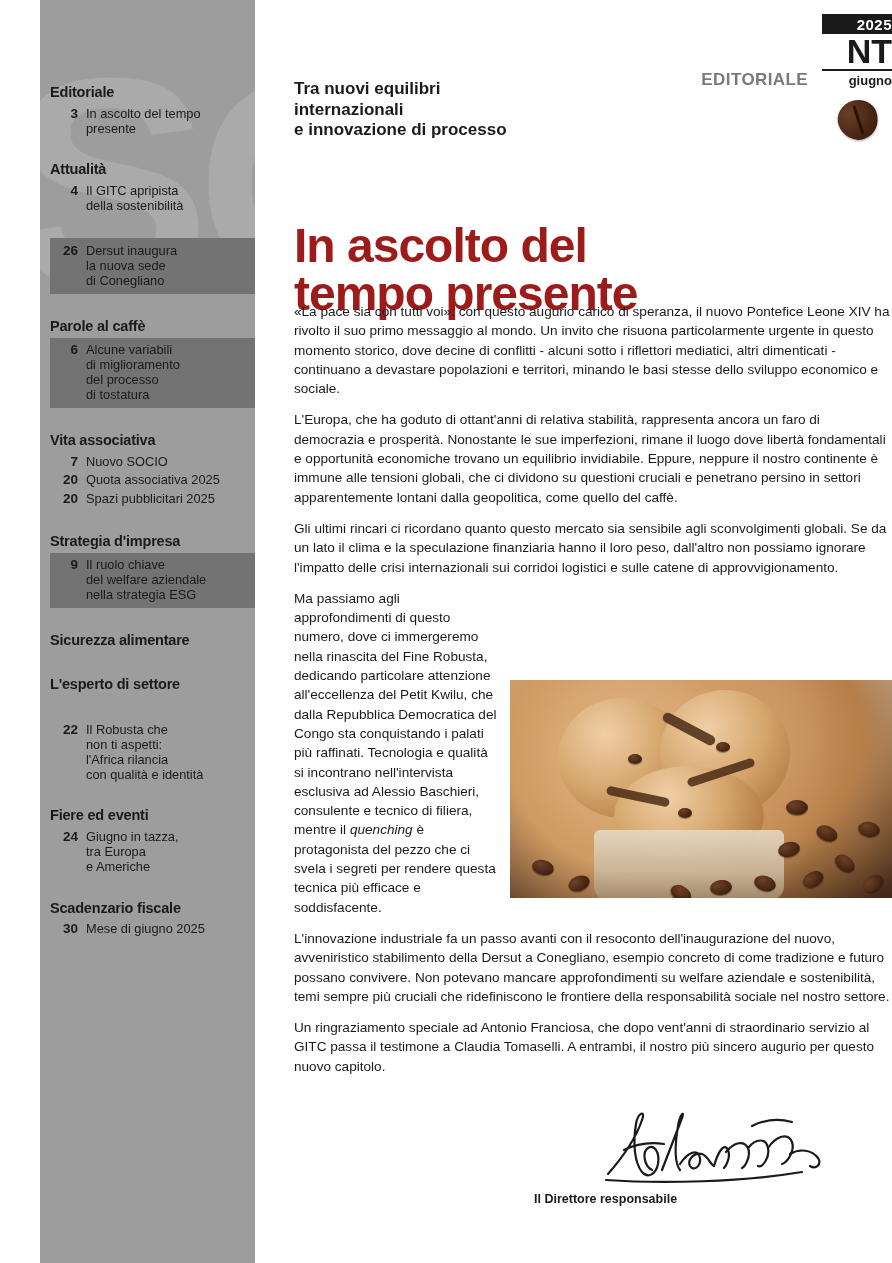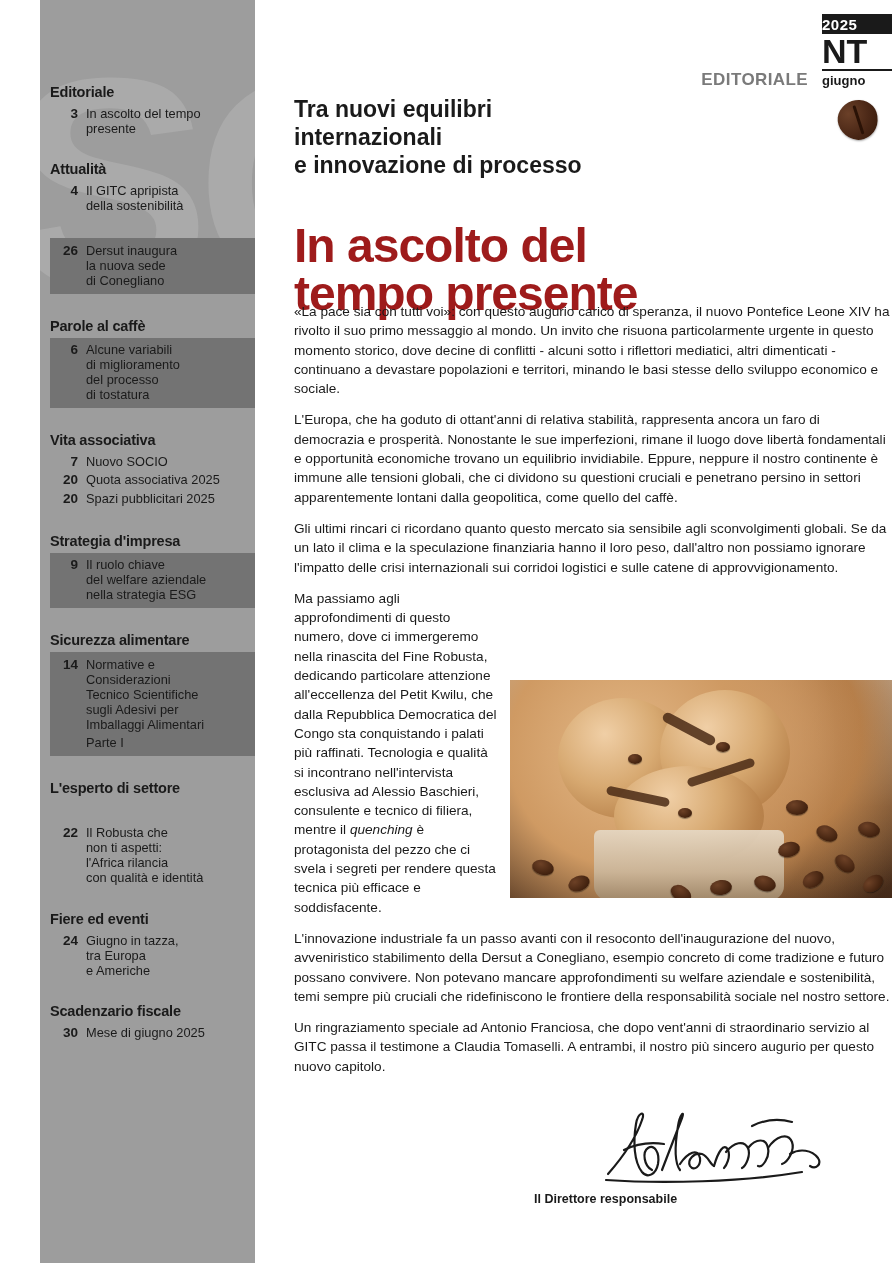--- a/index.html
+++ b/index.html
@@ -112,21 +112,21 @@
     margin-right: 14px;
   }
   .logo-box {
     position: relative;
     width: 70px;
   }
   .logo-card {
     width: 70px;
     background: #ffffff;
     border: 0;
-    text-align: left;
+    text-align: right;
   }
   .logo-year {
     background: #1a1a1a;
     color: #ffffff;
     font-size: 15px;
     font-weight: bold;
     padding: 2px 0 1px 0;
     letter-spacing: 0.5px;
   }
   .logo-nt {
@@ -163,23 +163,23 @@
     height: 30px;
     margin-left: -1.5px;
     border-radius: 2px;
     background: #2a1206;
   }
 
   
   .subtitle {
     position: absolute;
     left: 0;
-    top: 95px;
+    top: 79px;
     width: 430px;
-    font-size: 23px;
+    font-size: 17px;
     font-weight: bold;
     line-height: 1.22;
     color: #1a1a1a;
   }
   .headline {
     position: absolute;
     left: 0;
     top: 178px;
     width: 520px;
     font-size: 48px;
@@ -330,30 +330,20 @@
         <div class="toc-entries shaded">
           <div class="toc-entry">
             <div class="toc-page">9</div>
             <div class="toc-title">Il ruolo chiave<br>del welfare aziendale<br>nella strategia ESG</div>
           </div>
         </div>
       </div>
       <div class="toc-spacer"></div>
       <div class="toc-section">
         <div class="toc-heading">Sicurezza alimentare</div>
-        <div class="toc-entries shaded">
-          <div class="toc-entry">
-            <div class="toc-page">14</div>
-            <div class="toc-title">Normative e<br>Considerazioni<br>Tecnico Scientifiche<br>sugli Adesivi per<br>Imballaggi Alimentari</div>
-          </div>
-          <div class="toc-entry">
-            <div class="toc-page"></div>
-            <div class="toc-title">Parte I</div>
-          </div>
-        </div>
       </div>
       <div class="toc-spacer"></div>
       <div class="toc-section">
         <div class="toc-heading">L'esperto di settore</div>
       </div>
       <div class="toc-spacer"></div>
       <div class="toc-section">
         <div class="toc-entries">
           <div class="toc-entry">
             <div class="toc-page">22</div>

